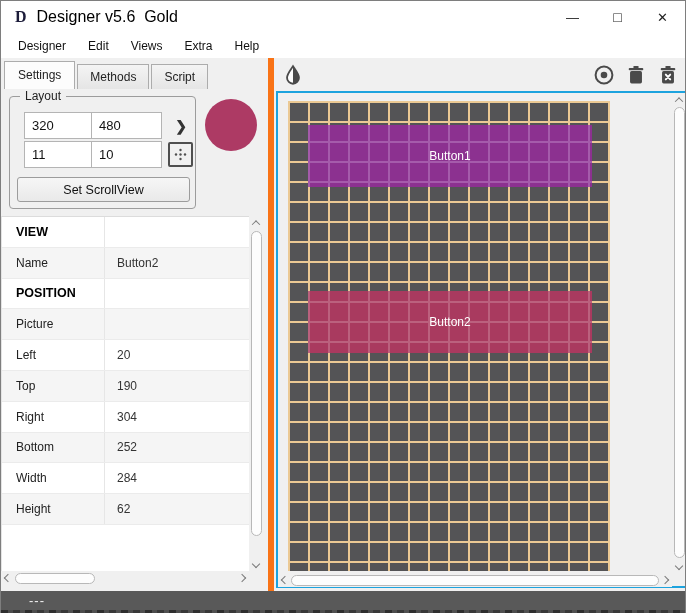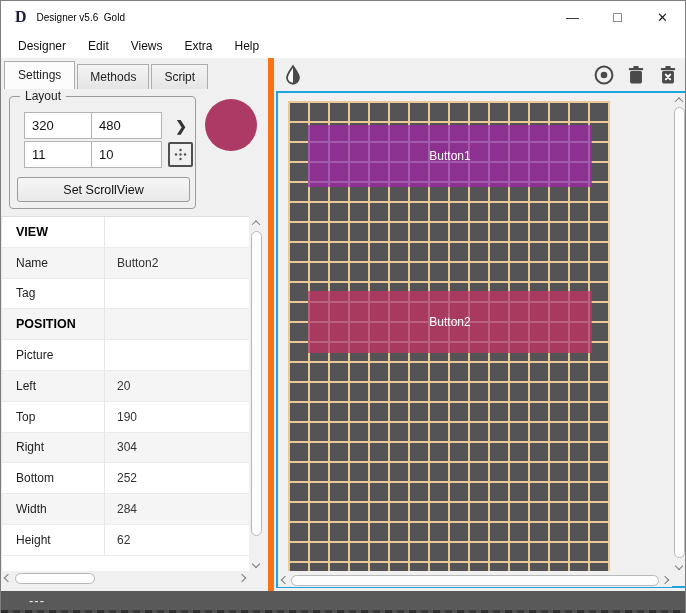--- a/index.html
+++ b/index.html
@@ -3,21 +3,21 @@
 <meta charset="utf-8">
 <style>
   * { margin:0; padding:0; box-sizing:border-box; }
   html,body { width:686px; height:613px; overflow:hidden; }
   body { font-family:"Liberation Sans","DejaVu Sans",sans-serif; font-size:12px; color:#1a1a1a; background:#fff; }
   .window { position:relative; width:686px; height:613px; border:1px solid #7e7e7e; border-bottom:none; background:#f0f0f0; overflow:hidden; }
 
   
   .titlebar { position:absolute; left:0; top:0; width:100%; height:32px; background:#fff; display:flex; align-items:center; }
   .logo { font-family:"Liberation Serif","DejaVu Serif",serif; font-weight:bold; font-size:16px; color:#1c1c3a; margin-left:14px; }
-  .title { margin-left:10px; font-size:10px; color:#000; white-space:pre; }
+  .title { margin-left:10px; font-size:16px; color:#000; white-space:pre; }
   .win-controls { position:absolute; right:0; top:0; height:32px; display:flex; }
   .wbtn { width:45px; height:32px; display:flex; align-items:center; justify-content:center; color:#222; cursor:default; }
   .wbtn.min { font-size:13px; }
   .wbtn.max { font-size:14px; }
   .wbtn.close { font-size:13px; }
 
   
   .menubar { position:absolute; left:0; top:32px; width:100%; height:25px; background:#fff; display:flex; align-items:center; padding-left:6px; }
   .menu-item { padding:4px 11px; color:#111; }
 
@@ -153,24 +153,20 @@
 
       <div class="proptable">
         <div class="trow header">
           <span class="tlabel">VIEW</span>
           <span class="tvalue"></span>
         </div>
         <div class="trow">
           <span class="tlabel">Name</span>
           <span class="tvalue">Button2</span>
         </div>
-        <div class="trow">
-          <span class="tlabel">Tag</span>
-          <span class="tvalue"></span>
-        </div>
         <div class="trow header">
           <span class="tlabel">POSITION</span>
           <span class="tvalue"></span>
         </div>
         <div class="trow">
           <span class="tlabel">Picture</span>
           <span class="tvalue"></span>
         </div>
         <div class="trow">
           <span class="tlabel">Left</span>

